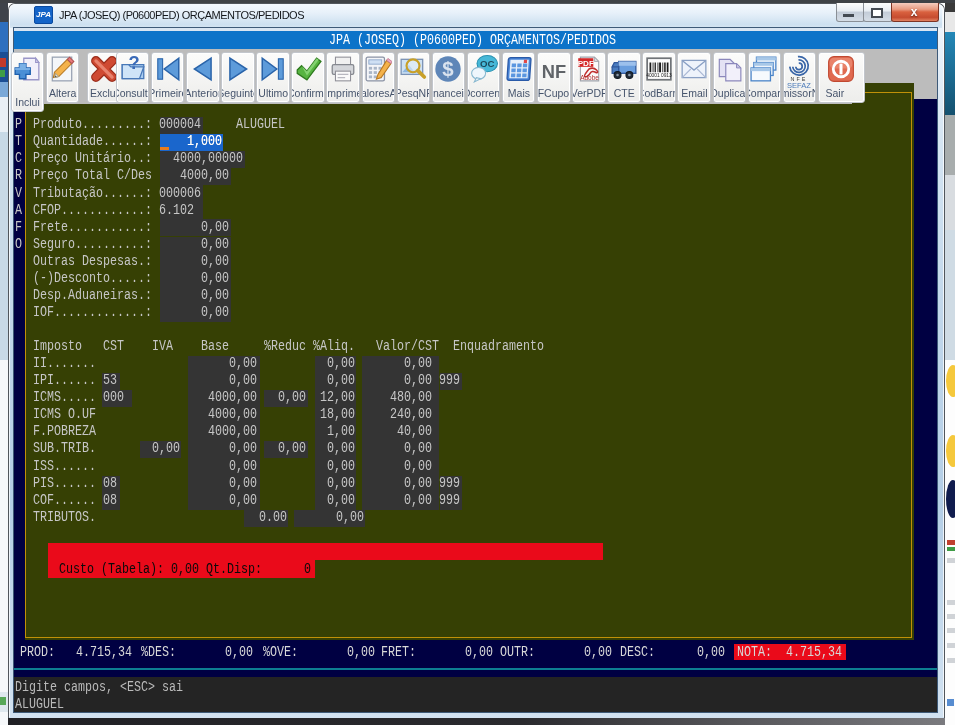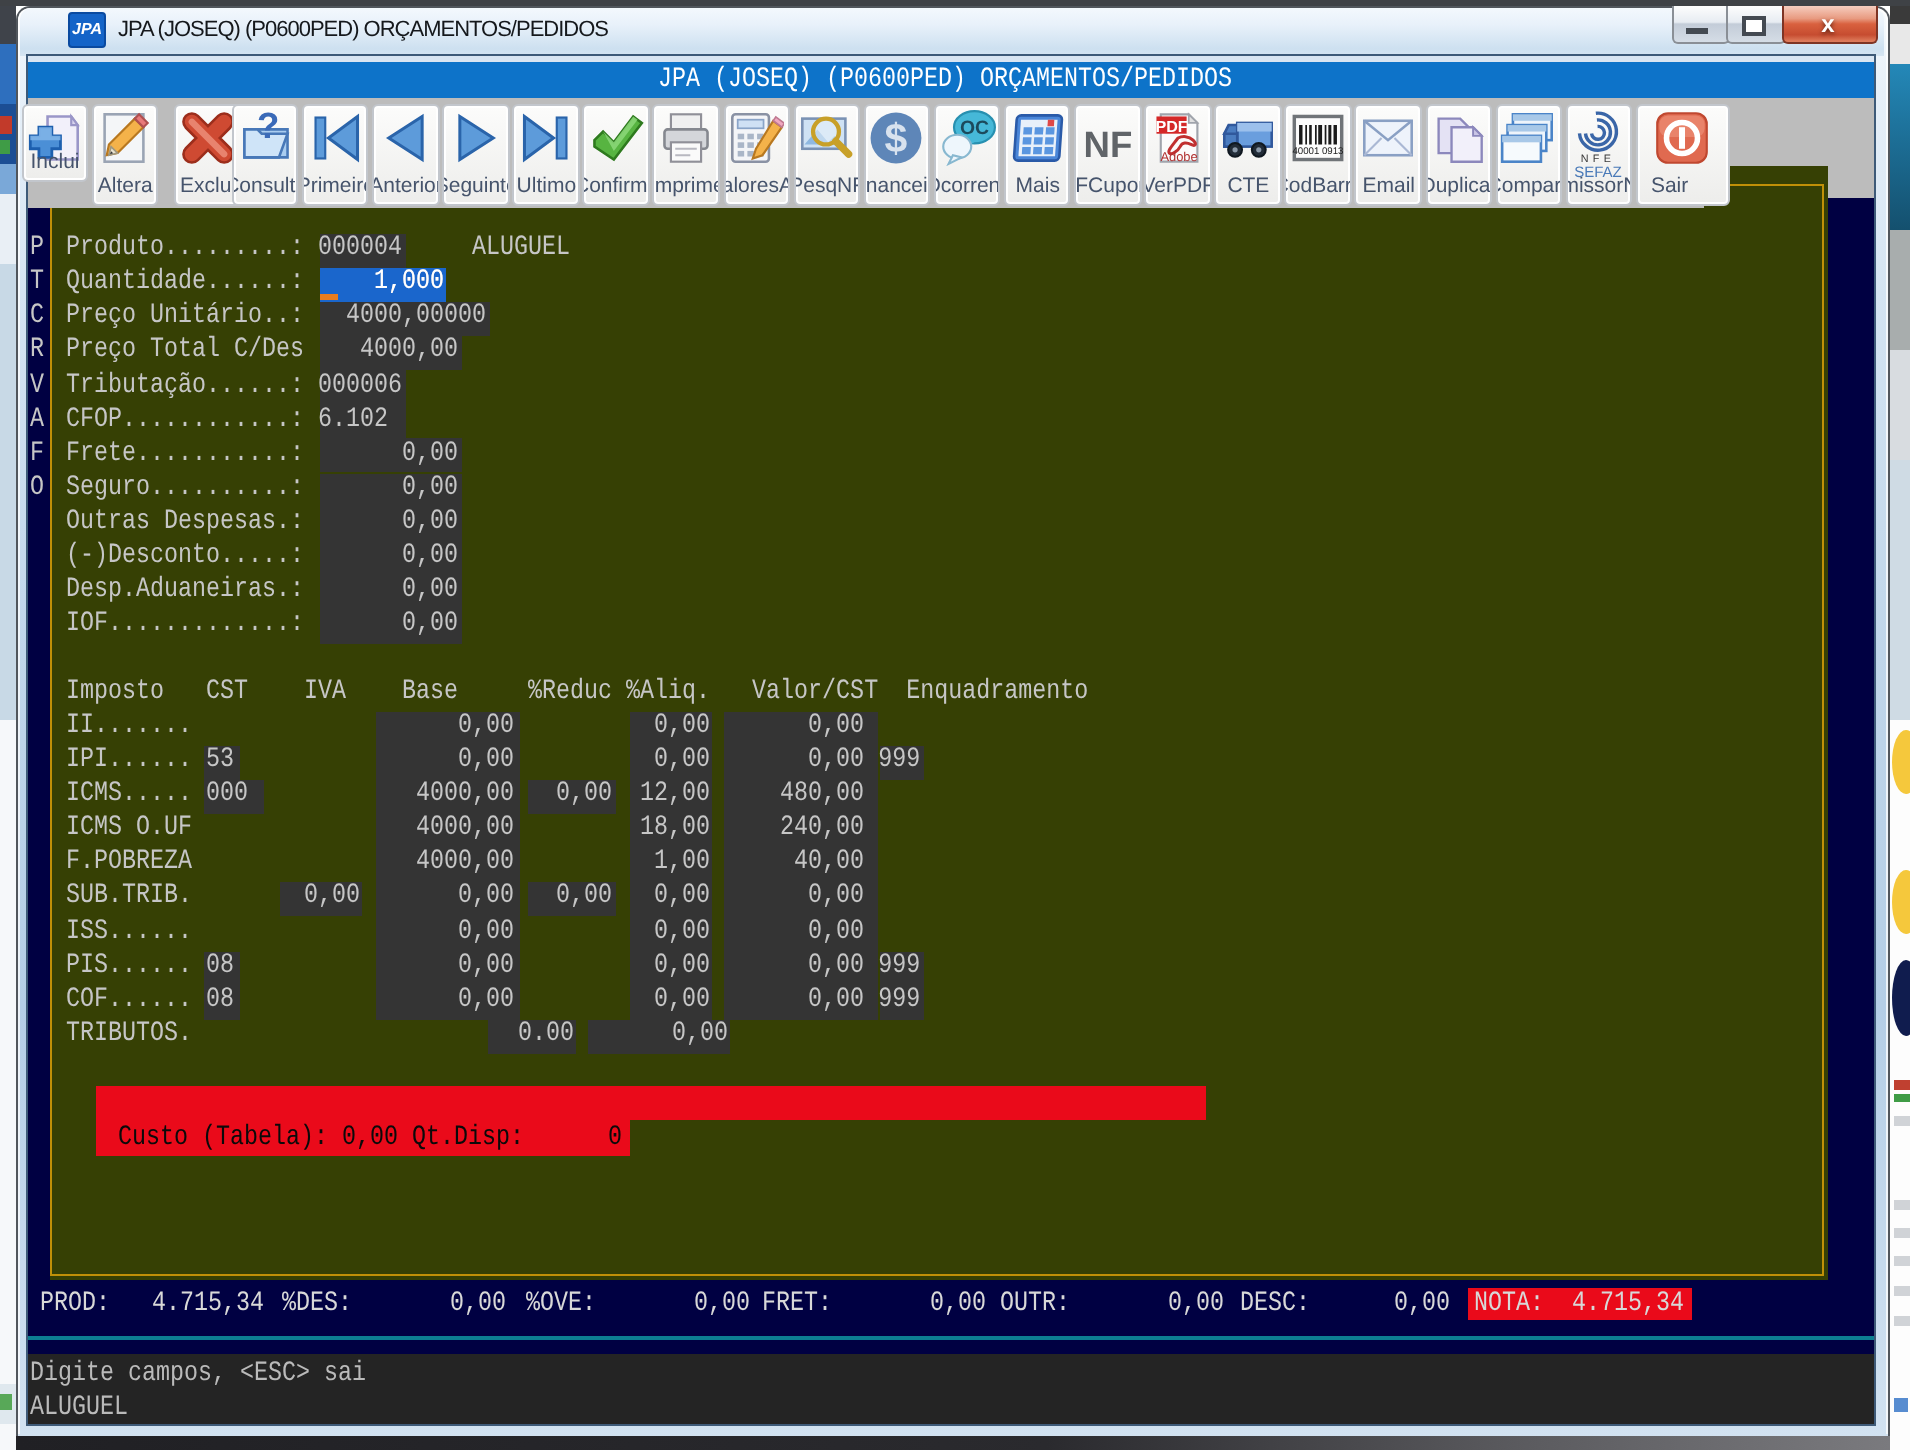--- a/index.html
+++ b/index.html
@@ -57,21 +57,21 @@
 <div style="position:absolute;left:14px;top:30.5px;width:923px;height:18px;background:#0d73c9;"></div>
 <div class="a" style="left:329px;top:31.6px;">
     <pre style="color:#fff;">JPA (JOSEQ) (P0600PED) ORÇAMENTOS/PEDIDOS</pre>
   </div>
 <div style="position:absolute;left:14px;top:99px;width:923px;height:578.4px;background:#000042;"></div>
 <div style="position:absolute;left:24.8px;top:82.5px;width:889.2px;height:557px;background:#364004;"></div>
 <div style="position:absolute;left:25px;top:91.5px;width:884.6px;height:544px;border:1.6px solid #c09008;"></div>
 <div style="position:absolute;left:14px;top:48.5px;width:838px;height:55px;background:#bcbcbc;"></div>
 <div style="position:absolute;left:852px;top:48.5px;width:85px;height:34px;background:#bcbcbc;"></div>
 <div style="position:absolute;left:914px;top:82.5px;width:23px;height:16.5px;background:#bcbcbc;"></div>
-<div class="a" style="left:10.5px;top:52px;width:33.5px;height:39px;background:linear-gradient(180deg,#fcfcfb,#ededeb);border:1px solid #c2c6cc;border-radius:3px;box-shadow:inset 0 0 0 1px #ffffff;box-sizing:border-box;overflow:hidden;">
+<div class="a" style="left:10.5px;top:52px;width:33.5px;height:60px;background:linear-gradient(180deg,#fcfcfb,#ededeb);border:1px solid #c2c6cc;border-radius:3px;box-shadow:inset 0 0 0 1px #ffffff;box-sizing:border-box;overflow:hidden;">
     <div style="width:28px;height:28px;margin:1.5px auto 0;"><svg width="28" height="28" viewBox="0 0 26 26">
         <path d="M10 3h11l3 4v16H10z" fill="#f2f0fa" stroke="#9a96c8" stroke-width="1.2"></path>
         <path d="M21 3l3 4h-3z" fill="#d8d4ee" stroke="#9a96c8" stroke-width="1"></path>
         <path d="M6 8h6v4h4v6h-4v4H6v-4H2v-6h4z" fill="#4b8fd6" stroke="#1d5fae" stroke-width="1.3"></path>
         <path d="M6 8h6v4h4v2H2v-2h4z" fill="#7fb4e8" opacity=".9"></path>
       </svg></div>
     <div style="position:absolute;left:-14px;bottom:3px;width:60px;text-align:center;font-size:10.5px;color:#46546c;white-space:nowrap;">Inclui</div>
   </div>
 <div class="a" style="left:45.6px;top:52px;width:33.5px;height:50.5px;background:linear-gradient(180deg,#fcfcfb,#ededeb);border:1px solid #c2c6cc;border-radius:3px;box-shadow:inset 0 0 0 1px #ffffff;box-sizing:border-box;overflow:hidden;">
     <div style="width:28px;height:28px;margin:1.5px auto 0;"><svg width="28" height="28" viewBox="0 0 26 26">

